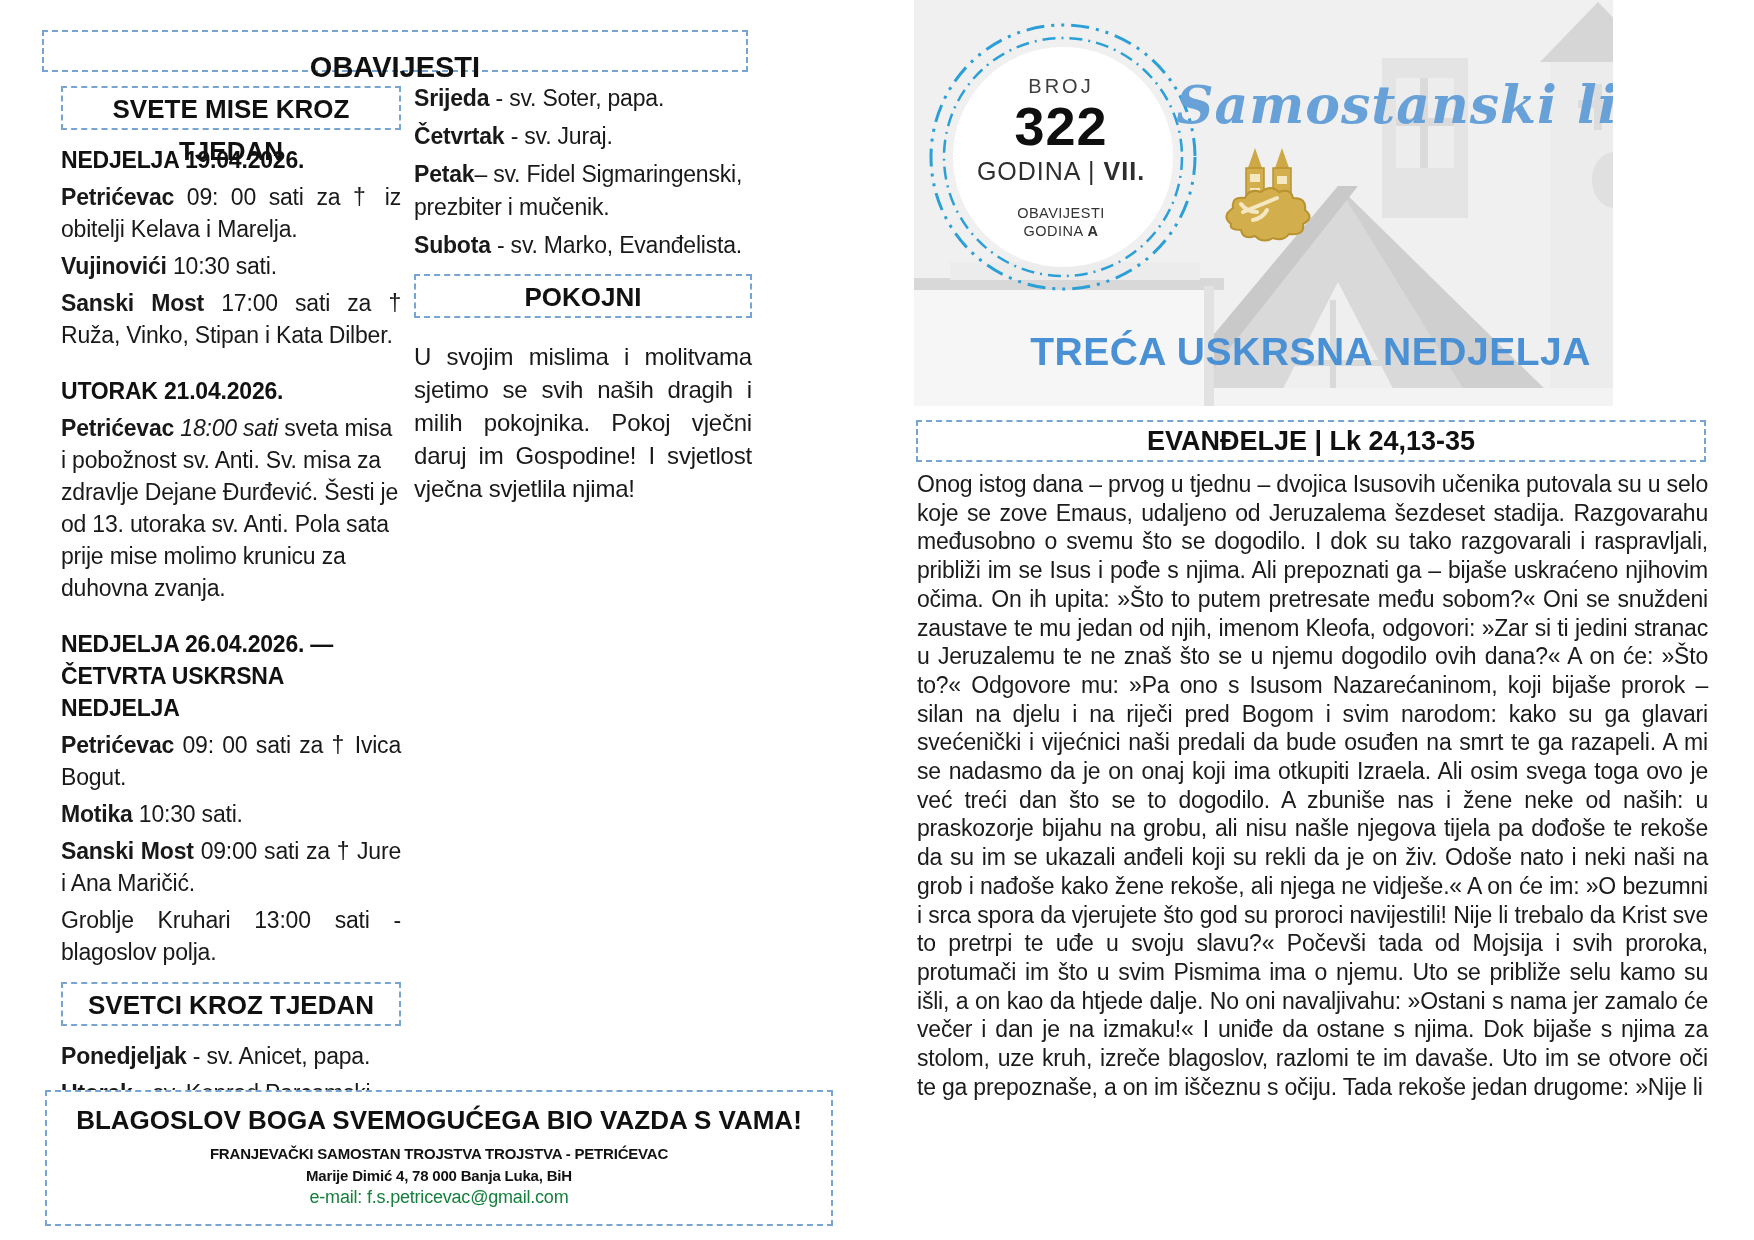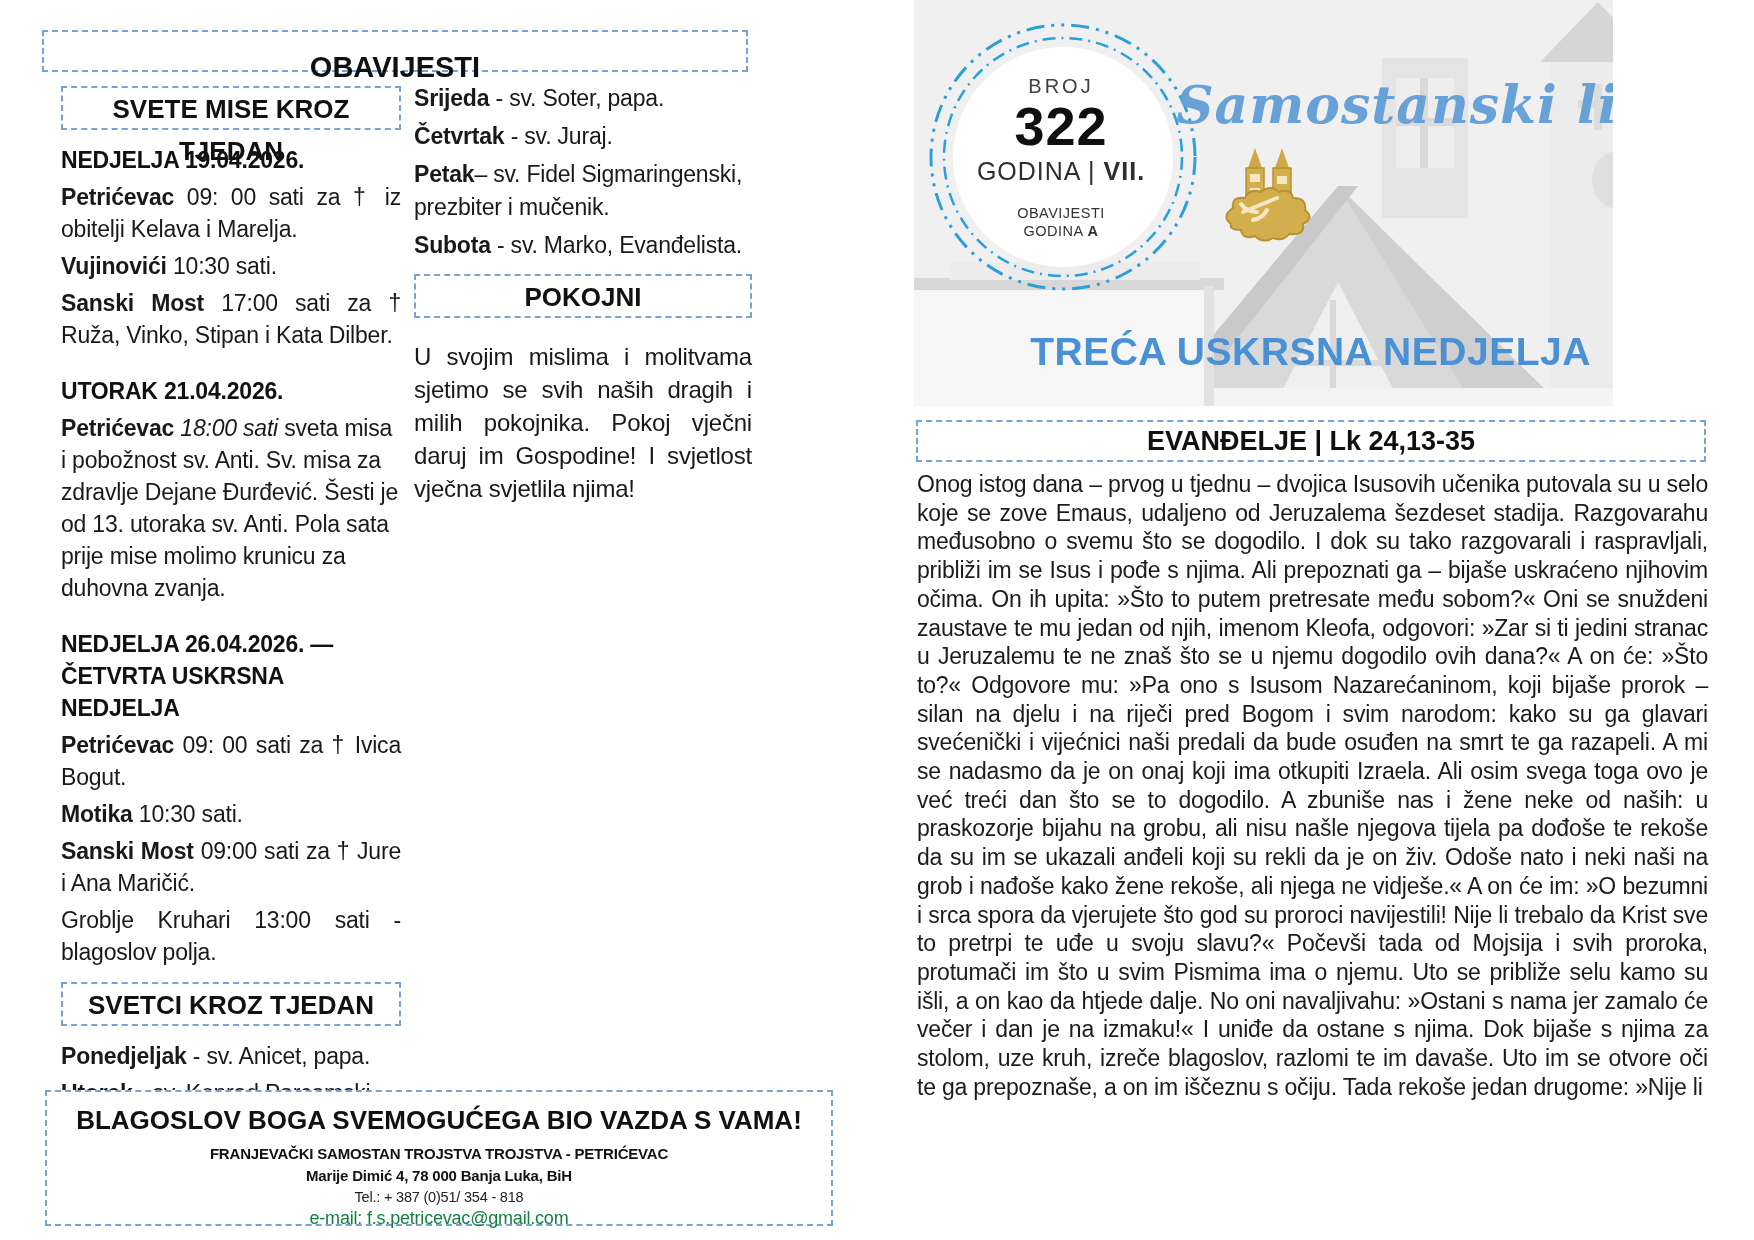--- a/index.html
+++ b/index.html
@@ -105,21 +105,20 @@
       <div class="dashbox section-box pokojni-box">
         <h2>POKOJNI</h2>
       </div>
       <p class="para justify pokojni-para">U svojim mislima i molitvama sjetimo se svih naših dragih i milih pokojnika. Pokoj vječni daruj im Gospodine! I svjetlost vječna svjetlila njima!</p>
     </div>
 
     <div class="abs dashbox footer-box">
       <div class="f-title">BLAGOSLOV BOGA SVEMOGUĆEGA BIO VAZDA S VAMA!</div>
       <div class="f-org">FRANJEVAČKI SAMOSTAN TROJSTVA TROJSTVA - PETRIĆEVAC</div>
       <div class="f-addr">Marije Dimić 4, 78 000 Banja Luka, BiH</div>
-      <div class="f-tel">Tel.: + 387 (0)51/ 354 - 818</div>
       <div class="f-mail">e-mail: f.s.petricevac@gmail.com</div>
     </div>
   </section>
 
   <section>
 
     <div class="abs banner">
 
       <svg class="church-svg" width="793" height="406" viewBox="0 0 793 406">
         <rect x="0" y="0" width="793" height="406" fill="#f0f0f0"></rect>

